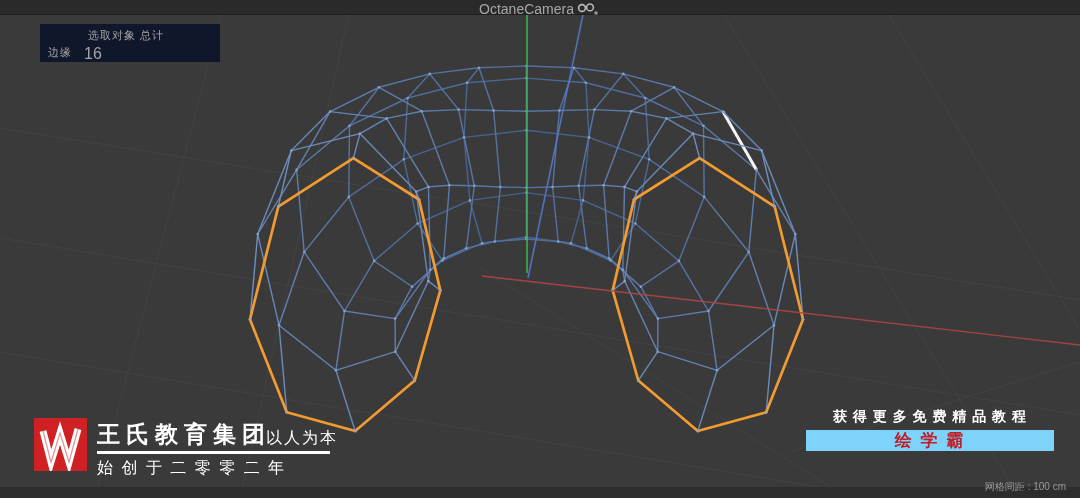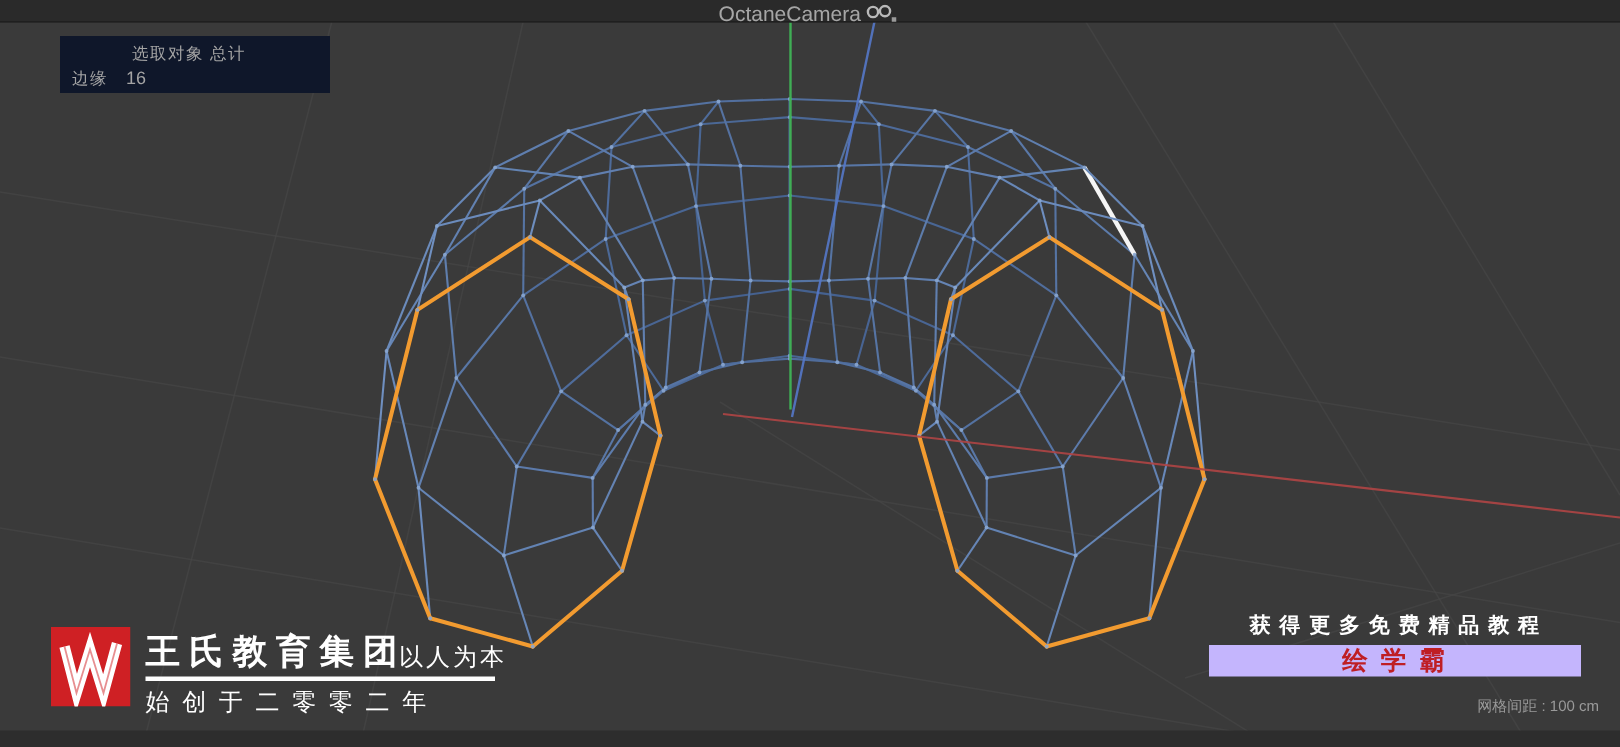--- a/index.html
+++ b/index.html
@@ -10,35 +10,35 @@
   .topbar{position:absolute;left:0;top:0;width:1080px;height:14px;background:#2a2a2a;
           border-bottom:1px solid #1f1f1f;z-index:5;}
   .view-label{position:absolute;left:5px;top:1px;font-size:10px;color:#8a8a8a;letter-spacing:1px;}
   .cam-wrap{position:absolute;left:0;top:0;width:100%;text-align:center;}
   .cam-label{display:inline-block;font-size:14px;color:#a6a6a6;margin-top:1px;}
   .cam-icon{display:inline-block;vertical-align:-2px;margin-left:3px;}
   
   .sel-panel{position:absolute;left:6px;top:24px;width:180px;height:38px;background:#0f172a;z-index:4;margin-left:34px;}
   .sel-row1{position:absolute;left:48px;top:4px;font-size:11px;color:#a4a4a4;letter-spacing:1px;}
   .sel-row2{position:absolute;left:8px;top:21px;font-size:11px;color:#a4a4a4;letter-spacing:1px;}
-  .sel-count{position:absolute;left:44px;top:21px;font-size:12px;color:#a4a4a4;}
+  .sel-count{position:absolute;left:44px;top:21px;font-size:16px;color:#a4a4a4;}
   
   .bottom-strip{position:absolute;left:0;bottom:0;width:1080px;height:11px;background:#2d2d2d;z-index:3;}
-  .grid-spacing{position:absolute;right:14px;bottom:20px;font-size:10px;color:#9a9a9a;z-index:6;}
+  .grid-spacing{position:absolute;right:14px;bottom:4px;font-size:10px;color:#9a9a9a;z-index:6;}
   
   .wm-left{position:absolute;left:34px;top:417px;z-index:7;color:#fff;}
   .wm-logo{position:absolute;left:0;top:1px;}
   .wm-company{position:absolute;left:63px;top:2px;font-size:23px;font-weight:bold;letter-spacing:6px;white-space:nowrap;}
   .wm-slogan{position:absolute;left:232px;top:11px;font-size:16px;letter-spacing:2px;white-space:nowrap;}
   .wm-line{position:absolute;left:63px;top:34px;width:233px;height:3px;background:#ffffff;}
   .wm-founded{position:absolute;left:63px;top:41px;font-size:16px;letter-spacing:2px;white-space:nowrap;}
   
   .wm-right{position:absolute;right:26px;top:408px;width:248px;z-index:7;color:#fff;text-align:center;}
   .wm-r1{font-size:14px;font-weight:bold;white-space:nowrap;letter-spacing:1px;}
-  .wm-banner{margin-top:4px;height:21px;line-height:21px;background:#c4b5fd;}
+  .wm-banner{margin-top:4px;height:21px;line-height:21px;background:#7dd3fc;}
   .wm-banner span{font-size:17px;font-weight:bold;letter-spacing:2px;}
   .wm-r3{margin-top:2px;font-size:18px;white-space:nowrap;}
   .wm-r3 .latin{font-size:20px;letter-spacing:0.5px;}
   .wm-r3 .bold{font-weight:bold;}
 </style>
 </head>
 <body>
 
 <div id="stage">
 

